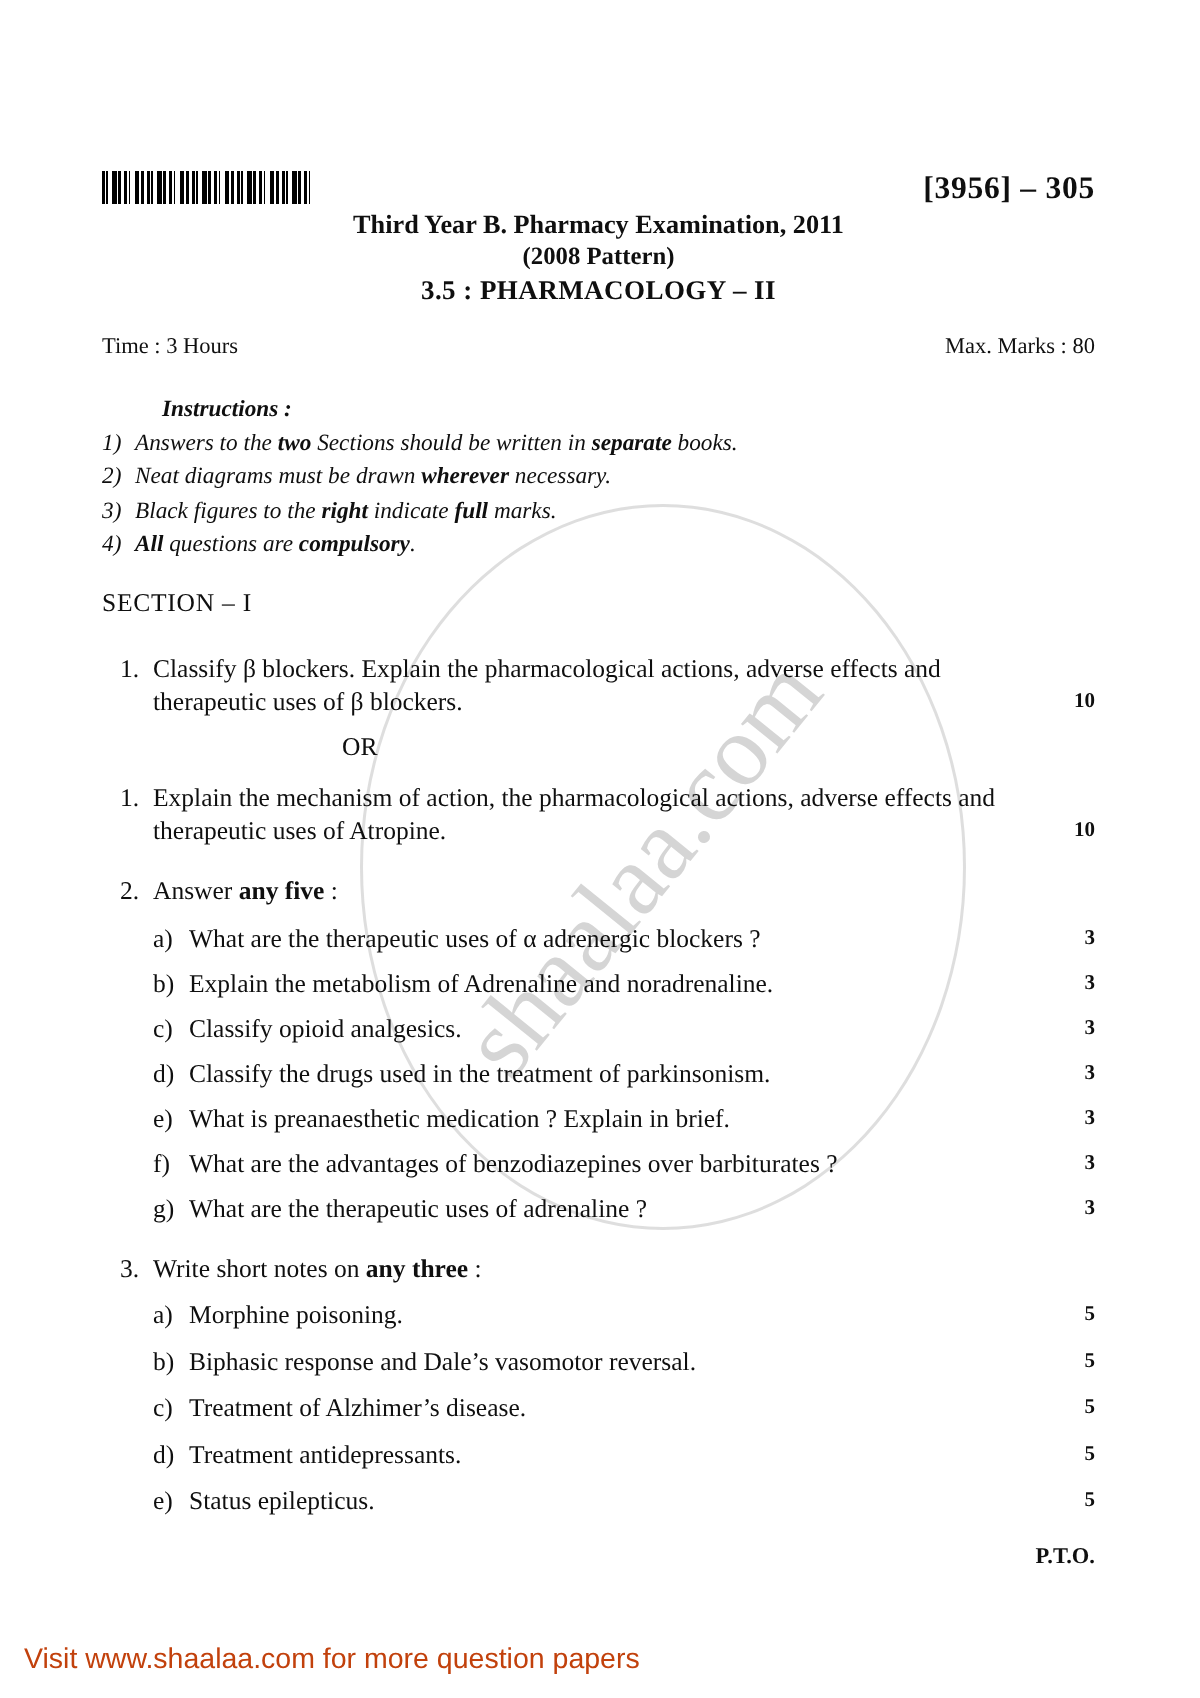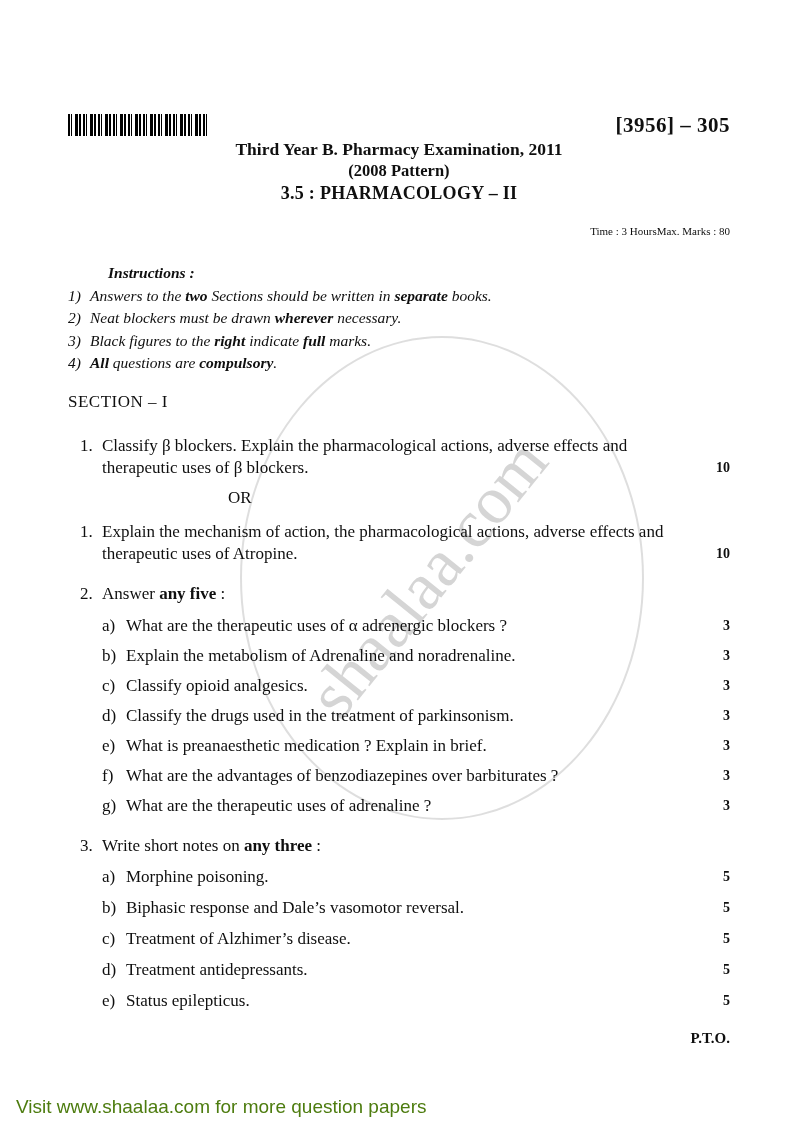--- a/index.html
+++ b/index.html
@@ -25,21 +25,21 @@
   }
   .paper-code { font-size: 21px; font-weight: bold; letter-spacing: .5px; }
 
   
   .title-block { text-align: center; line-height: 22px; }
   .t1 { font-size: 17.5px; font-weight: bold; }
   .t2 { font-size: 16.5px; font-weight: bold; }
   .t3 { font-size: 18px; font-weight: bold; letter-spacing: .3px; }
 
   
-  .meta-row { display: flex; justify-content: flex-end; margin-top: 16px; font-size: 11px; line-height: 22px; }
+  .meta-row { display: flex; justify-content: space-between; margin-top: 16px; font-size: 15px; line-height: 22px; }
 
   
   .instructions { display: flex; margin-top: 20px; font-style: italic; font-size: 15.5px; line-height: 22.5px; flex-direction: column; }
   .inst-label { font-weight: bold; margin-left: 40px; width: 110px; flex: none; }
   .inst-row { display: flex; }
   .inst-num { width: 22px; flex: none; }
   .bold { font-weight: bold; }
 
   
   .section-heading { text-align: left; margin-top: 16px; font-size: 17px; letter-spacing: .5px; line-height: 22px; }
@@ -77,21 +77,21 @@
     font-size: 68px;
     color: rgba(150,150,150,.40);
     white-space: nowrap;
     font-family: "Liberation Serif", serif;
   }
 
   
   .site-footer {
     position: absolute; left: 16px; bottom: 14px;
     font-family: "Liberation Sans", sans-serif;
-    font-size: 19px; color: #4d7c0f;
+    font-size: 19px; color: #c2410c;
   }
 </style>
 </head>
 <body>
 
 <div class="watermark">
   <div class="wm-circle"></div>
   <div class="wm-text">shaalaa.com</div>
 </div>
 
@@ -115,21 +115,21 @@
 
   <div class="instructions">
     <div class="inst-label">Instructions :</div>
     <div class="inst-items">
       <div class="inst-row">
         <span class="inst-num">1)</span>
         <span class="inst-text"><span>Answers to the </span><span class="bold">two</span><span> Sections should be written in </span><span class="bold">separate</span><span> books.</span></span>
       </div>
       <div class="inst-row">
         <span class="inst-num">2)</span>
-        <span class="inst-text"><span>Neat blockers must be drawn </span><span class="bold">wherever</span><span> necessary.</span></span>
+        <span class="inst-text"><span>Neat diagrams must be drawn </span><span class="bold">wherever</span><span> necessary.</span></span>
       </div>
       <div class="inst-row">
         <span class="inst-num">3)</span>
         <span class="inst-text"><span>Black figures to the </span><span class="bold">right</span><span> indicate </span><span class="bold">full</span><span> marks.</span></span>
       </div>
       <div class="inst-row">
         <span class="inst-num">4)</span>
         <span class="inst-text"><span class="bold">All</span><span> questions are </span><span class="bold">compulsory</span><span>.</span></span>
       </div>
     </div>

